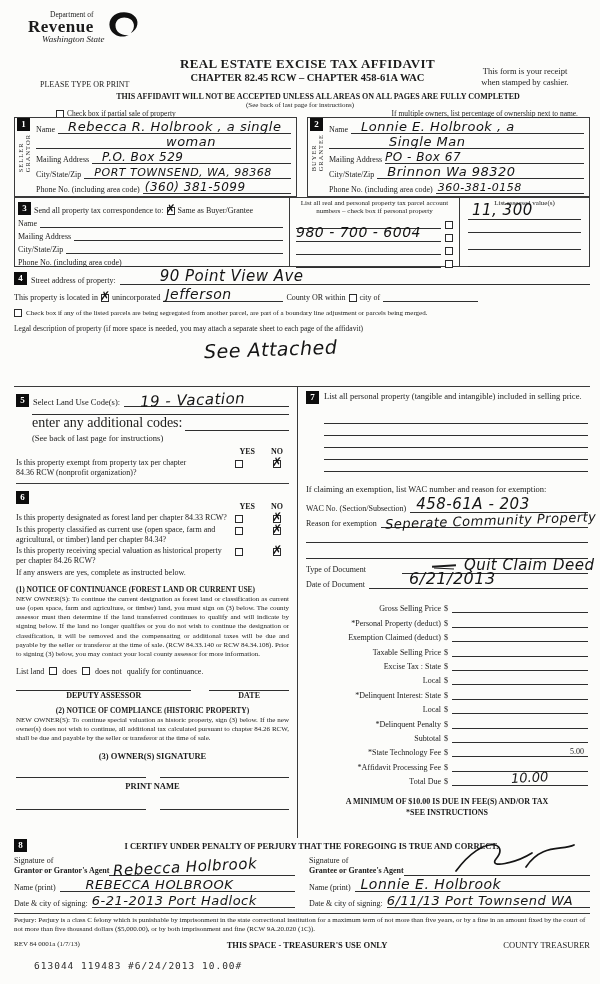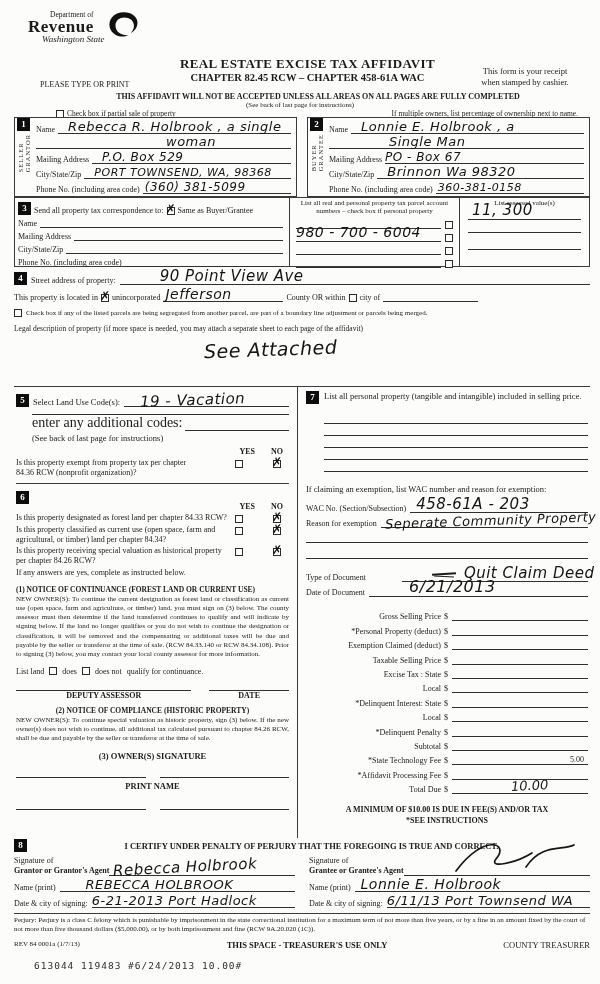--- a/index.html
+++ b/index.html
@@ -462,21 +462,21 @@
         </span>
     </div>
     <div class="wrow">
       <span>Reason for exemption</span>
       <span class="fill">
           <span class="hw" style="font-size:13px;left:4px;transform:rotate(-2deg);">Seperate  Community  Property</span>
         </span>
     </div>
     <div class="s7line" style="margin-left:0;margin-top:3px;"></div>
     <div class="s7line" style="margin-left:0;margin-top:4px;"></div>
-    <div class="wrow" style="margin-top:8px;gap:36px;">
+    <div class="wrow" style="gap:36px;">
       <span>Type of Document</span>
       <span class="fill">
         <span class="strike" style="position:absolute;left:28px;bottom:2px;">
             <i></i>
             <b></b>
           </span>
         <span class="hw" style="font-size:15px;left:62px;">Quit  Claim  Deed</span>
       </span>
     </div>
     <div class="wrow">

